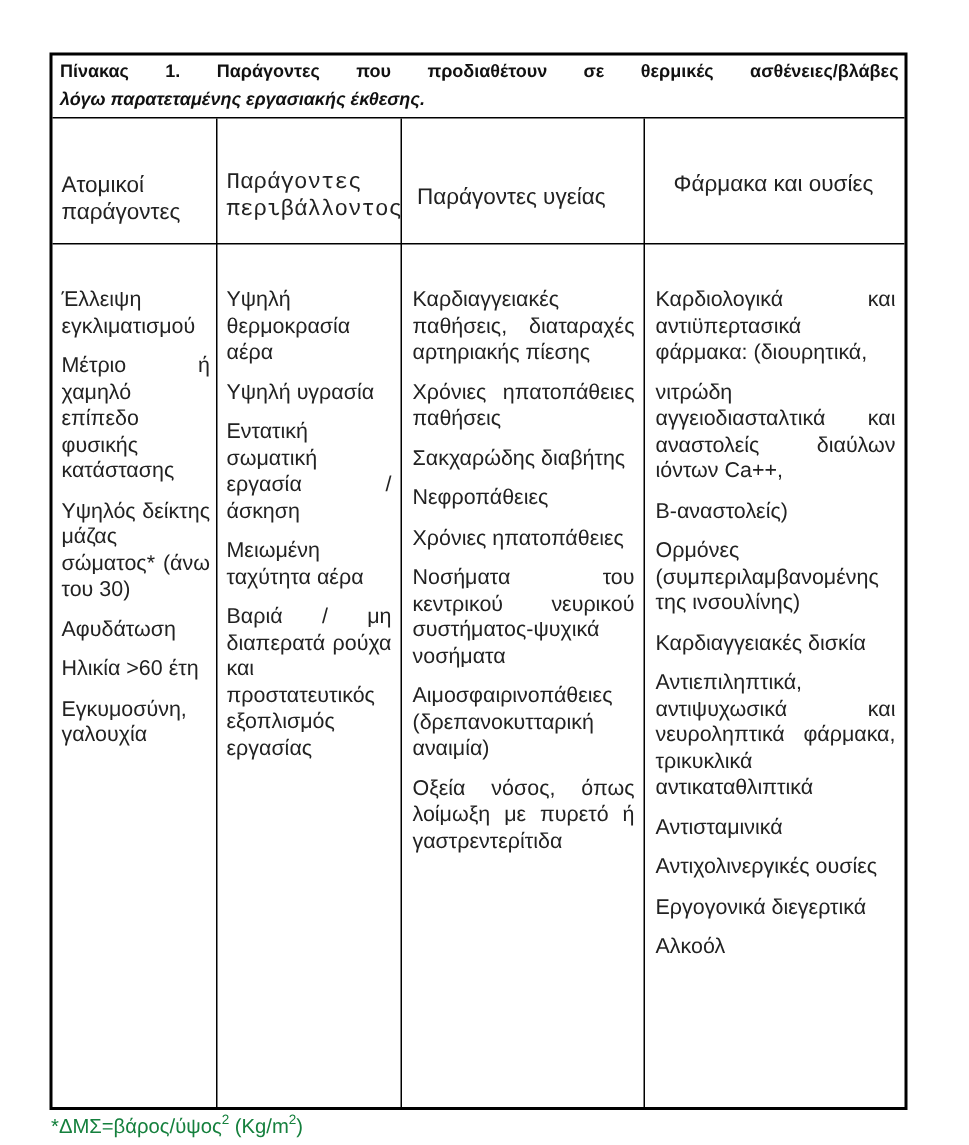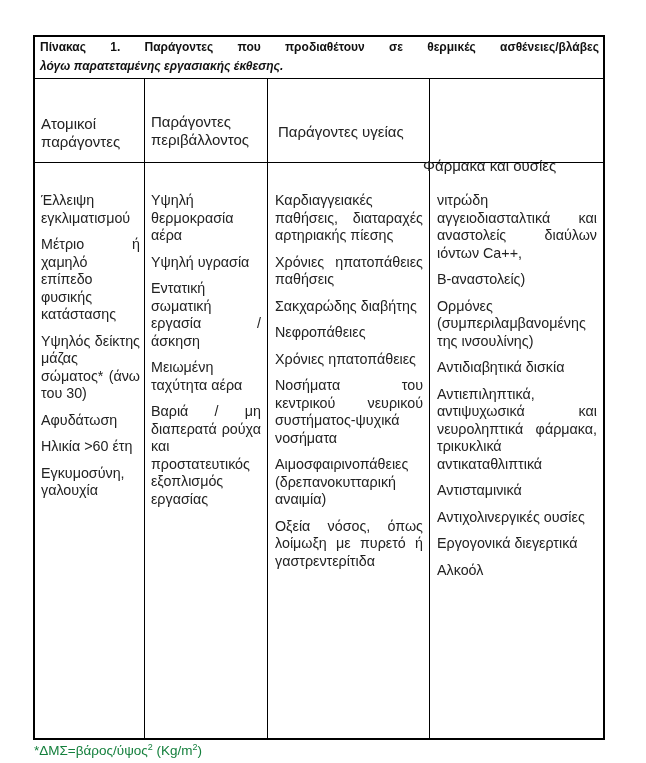--- a/index.html
+++ b/index.html
@@ -38,23 +38,23 @@
     <span class="title-line1">Πίνακας 1. Παράγοντες που προδιαθέτουν σε θερμικές ασθένειες/βλάβες</span>
     <span class="title-line2">λόγω παρατεταμένης εργασιακής έκθεσης.</span>
   </div>
 
   <div class="vline" style="left:109px"></div>
   <div class="vline" style="left:232px"></div>
   <div class="vline" style="left:394px"></div>
   <div class="hline"></div>
 
   <div class="head" style="left:6px; width:100px; top:78px;">Ατομικοί παράγοντες</div>
-  <div class="head" style="left:116px; width:112px; top:76px;">Παράγοντες περιβάλλοντος</div>
+  <div class="head" style="left:116px; width:112px; top:76px;font-family:Liberation Mono, monospace;">Παράγοντες περιβάλλοντος</div>
   <div class="head" style="left:243px; width:150px; top:86px;">Παράγοντες υγείας</div>
-  <div class="head" style="left:388px; width:160px; top:77px;margin-top:43px;">Φάρμακα και ουσίες</div>
+  <div class="head" style="left:414px; width:160px; top:77px;">Φάρμακα και ουσίες</div>
 
   <div class="col" style="left:6px; width:99px; top:155px;">
     <div class="item">Έλλειψη εγκλιματισμού</div>
     <div class="item">Μέτριο ή χαμηλό επίπεδο φυσικής κατάστασης</div>
     <div class="item">Υψηλός δείκτης μάζας σώματος* (άνω του 30)</div>
     <div class="item">Αφυδάτωση</div>
     <div class="item">Ηλικία &gt;60 έτη</div>
     <div class="item">Εγκυμοσύνη, γαλουχία</div>
   </div>
 
@@ -71,24 +71,25 @@
     <div class="item">Χρόνιες ηπατοπάθειες παθήσεις</div>
     <div class="item">Σακχαρώδης διαβήτης</div>
     <div class="item">Νεφροπάθειες</div>
     <div class="item">Χρόνιες ηπατοπάθειες</div>
     <div class="item">Νοσήματα του κεντρικού νευρικού συστήματος-ψυχικά νοσήματα</div>
     <div class="item">Αιμοσφαιρινοπάθειες (δρεπανοκυτταρική αναιμία)</div>
     <div class="item">Οξεία νόσος, όπως λοίμωξη με πυρετό ή γαστρεντερίτιδα</div>
   </div>
 
   <div class="col" style="left:402px; width:160px; top:155px;">
+    <div class="item">Καρδιολογικά και αντιϋπερτασικά φάρμακα: (διουρητικά,</div>
     <div class="item"> νιτρώδη αγγειοδιασταλτικά και αναστολείς διαύλων ιόντων Ca++,</div>
     <div class="item">Β-αναστολείς)</div>
     <div class="item">Ορμόνες (συμπεριλαμβανομένης της ινσουλίνης)</div>
-    <div class="item">Αντιδιαβητικά δισκία</div>
+    <div class="item">Καρδιαγγειακές δισκία</div>
     <div class="item">Αντιεπιληπτικά, αντιψυχωσικά και νευροληπτικά φάρμακα, τρικυκλικά αντικαταθλιπτικά</div>
     <div class="item">Αντισταμινικά</div>
     <div class="item">Αντιχολινεργικές ουσίες</div>
     <div class="item">Εργογονικά διεγερτικά</div>
     <div class="item">Αλκοόλ</div>
   </div>
 </div>
 
 <div class="footnote"><span>*ΔΜΣ=βάρος/ύψος</span><sup>2</sup><span> (Kg/m</span><sup>2</sup><span>)</span></div>
 

